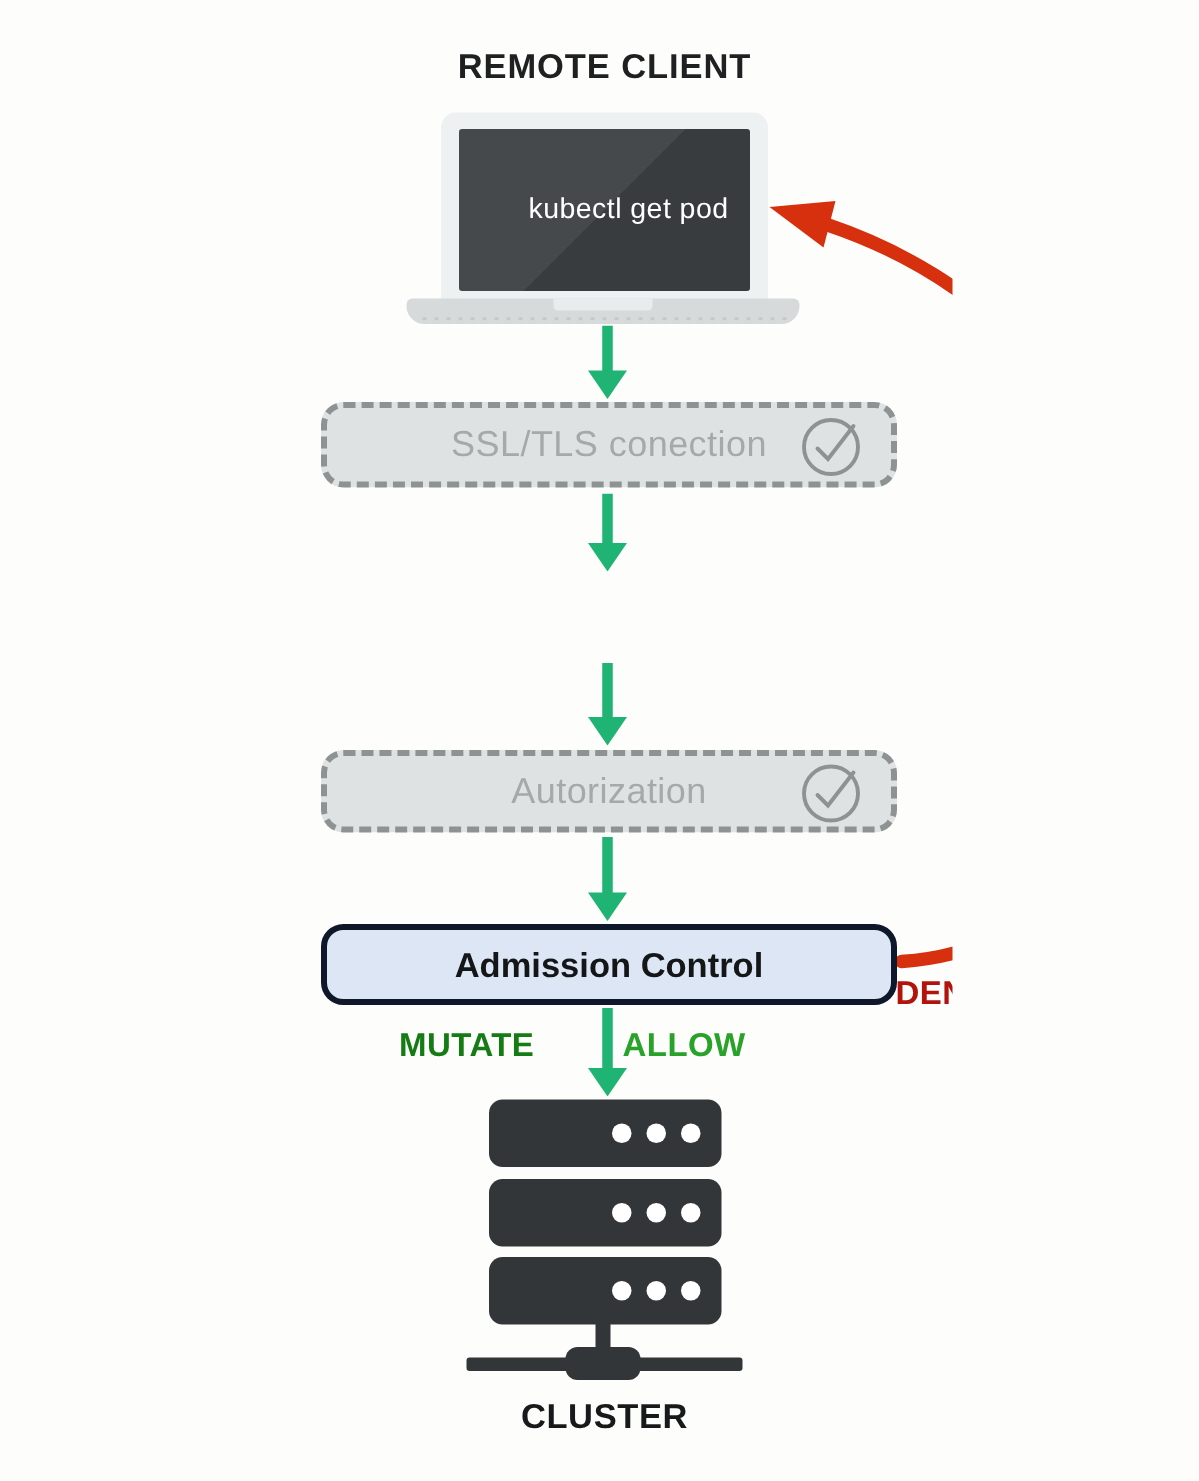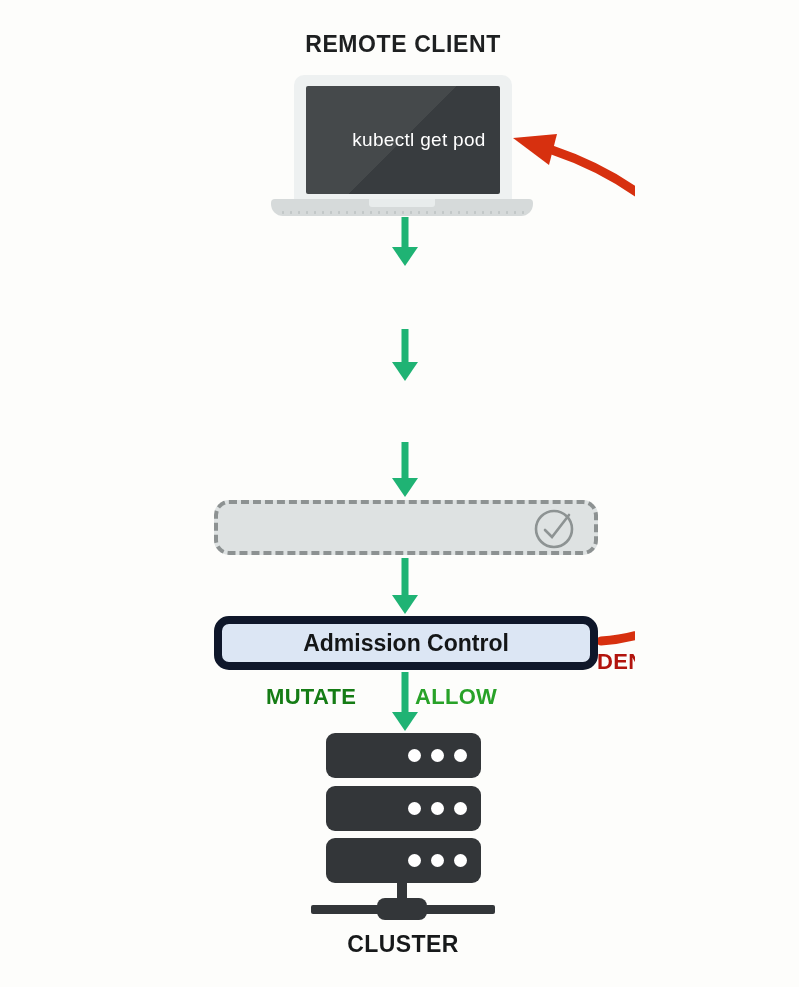--- a/index.html
+++ b/index.html
@@ -53,21 +53,21 @@
     position:absolute;left:214px;width:384px;box-sizing:border-box;
     background:#dee2e2;border:4px dashed #8d9292;border-radius:15px;
     display:flex;align-items:center;justify-content:center;
   }
   .pbox-label{font-size:24px;color:#a4aaaa;letter-spacing:.3px;}
   .pcheck{position:absolute;right:18px;top:50%;transform:translateY(-50%);}
 
   
   .admission{
     position:absolute;left:214px;top:616px;width:384px;height:54px;box-sizing:border-box;
-    background:#dce6f4;border:8px solid #0f172a;border-radius:15px;
+    background:#dce6f4;border:4px solid #0f172a;border-radius:15px;
     display:flex;align-items:center;justify-content:center;
     font-size:23px;font-weight:bold;color:#141617;
   }
 
   
   .outcome{position:absolute;font-size:22px;font-weight:bold;text-align:left;letter-spacing:.3px;}
   .mutate{left:266px;top:684px;width:126px;color:#157c15;}
   .allow{left:415px;top:684px;width:126px;color:#28a228;}
   .deny{left:597px;top:649px;width:106px;color:#b2140d;}
 
@@ -121,23 +121,31 @@
   </svg>
   <svg class="garrow" style="left:392px;top:558px" width="26" height="56" viewBox="0 0 26 56">
     <rect x="9.5" y="0" width="7" height="39"></rect>
       <polygon points="0,37 26,37 13,56"></polygon>
   </svg>
   <svg class="garrow" style="left:392px;top:672px" width="26" height="59" viewBox="0 0 26 59">
     <rect x="9.5" y="0" width="7" height="42"></rect>
       <polygon points="0,40 26,40 13,59"></polygon>
   </svg>
 
+  <div class="pbox" style="top:268px;height:57px">
+    <span class="pbox-label">SSL/TLS conection</span>
+    <svg class="pcheck" width="44" height="44" viewBox="0 0 44 44">
+      <circle cx="22" cy="23" r="18" fill="none" stroke="#8d9393" stroke-width="2.6"></circle>
+      <path d="M13 24 L20 31 L37 9" fill="none" stroke="#8d9393" stroke-width="2.6" stroke-linecap="round"></path>
+    </svg>
+  </div>
 
 
   <div class="pbox" style="top:500px;height:55px">
+    <span class="pbox-label">Autorization</span>
     <svg class="pcheck" width="44" height="44" viewBox="0 0 44 44">
       <circle cx="22" cy="23" r="18" fill="none" stroke="#8d9393" stroke-width="2.6"></circle>
       <path d="M13 24 L20 31 L37 9" fill="none" stroke="#8d9393" stroke-width="2.6" stroke-linecap="round"></path>
     </svg>
   </div>
 
   <div class="admission">
     <span>Admission Control</span>
   </div>
 

